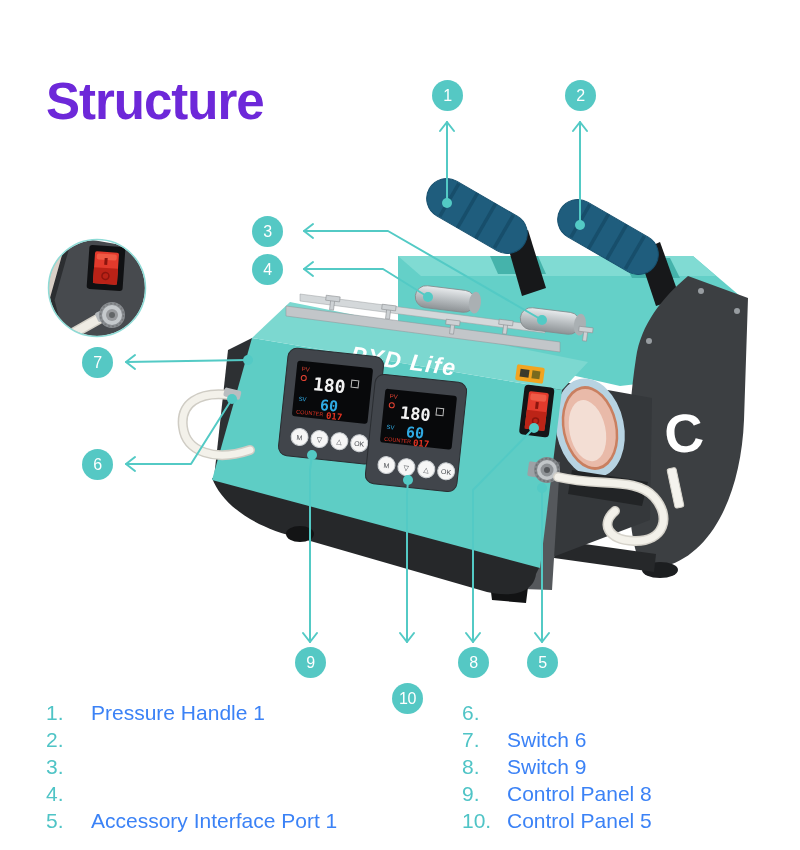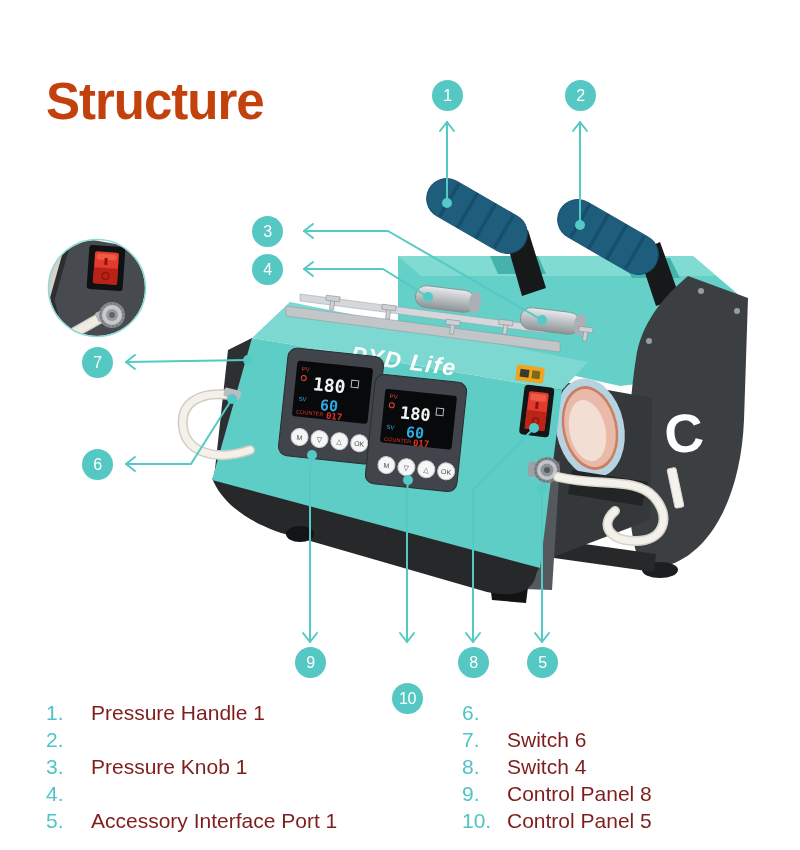--- a/index.html
+++ b/index.html
@@ -1,30 +1,30 @@
 <!DOCTYPE html>
 <html><head>
 <meta charset="utf-8">
 <style>
   html,body{margin:0;padding:0;background:#ffffff;}
   .canvas{position:relative;width:800px;height:850px;background:#ffffff;overflow:hidden;
           font-family:"Liberation Sans",sans-serif;}
   .page-title{position:absolute;left:46px;top:72px;margin:0;font-size:51px;font-weight:bold;
-              color:#c2410c;letter-spacing:-1px;font-family:"Liberation Sans",sans-serif;}
+              color:#6d28d9;letter-spacing:-1px;font-family:"Liberation Sans",sans-serif;}
   .scene{position:absolute;left:0;top:0;width:800px;height:850px;}
   .callout{position:absolute;width:31px;height:31px;border-radius:50%;background:#55c8c4;
            color:#ffffff;display:flex;align-items:center;justify-content:center;
            font-size:16px;letter-spacing:-0.5px;}
   .legend{position:absolute;top:699px;left:0;width:800px;font-size:21px;color:#58595c;}
   .legend-col{position:absolute;top:0;}
   .legend-col.left{left:46px;}
   .legend-col.right{left:462px;}
   .legend-row{display:flex;line-height:27px;white-space:nowrap;}
   .legend-num{color:#4fc4c6;display:inline-block;width:45px;flex:0 0 45px;}
-  .legend-label{color:#7f1d1d;}
+  .legend-label{color:#3b82f6;}
   svg text{font-family:"Liberation Sans",sans-serif;}
   svg text.seg{font-family:"DejaVu Sans Mono",monospace;font-weight:bold;}
 </style>
 </head>
 <body>
 
 <div class="canvas">
 
   <h1 class="page-title">Structure</h1>
 
@@ -324,41 +324,40 @@
     <div class="legend-col left">
       <div class="legend-row">
           <span class="legend-num">1.</span>
           <span class="legend-label">Pressure Handle 1</span>
         </div>
       <div class="legend-row">
           <span class="legend-num">2.</span>
         </div>
       <div class="legend-row">
           <span class="legend-num">3.</span>
-          <span class="legend-label">Pressure Knob 1</span>
         </div>
       <div class="legend-row">
           <span class="legend-num">4.</span>
         </div>
       <div class="legend-row">
           <span class="legend-num">5.</span>
           <span class="legend-label">Accessory Interface Port 1</span>
         </div>
     </div>
     <div class="legend-col right">
       <div class="legend-row">
           <span class="legend-num">6.</span>
         </div>
       <div class="legend-row">
           <span class="legend-num">7.</span>
           <span class="legend-label">Switch 6</span>
         </div>
       <div class="legend-row">
           <span class="legend-num">8.</span>
-          <span class="legend-label">Switch 4</span>
+          <span class="legend-label">Switch 9</span>
         </div>
       <div class="legend-row">
           <span class="legend-num">9.</span>
           <span class="legend-label">Control Panel 8</span>
         </div>
       <div class="legend-row">
           <span class="legend-num">10.</span>
           <span class="legend-label">Control Panel 5</span>
         </div>
     </div>

